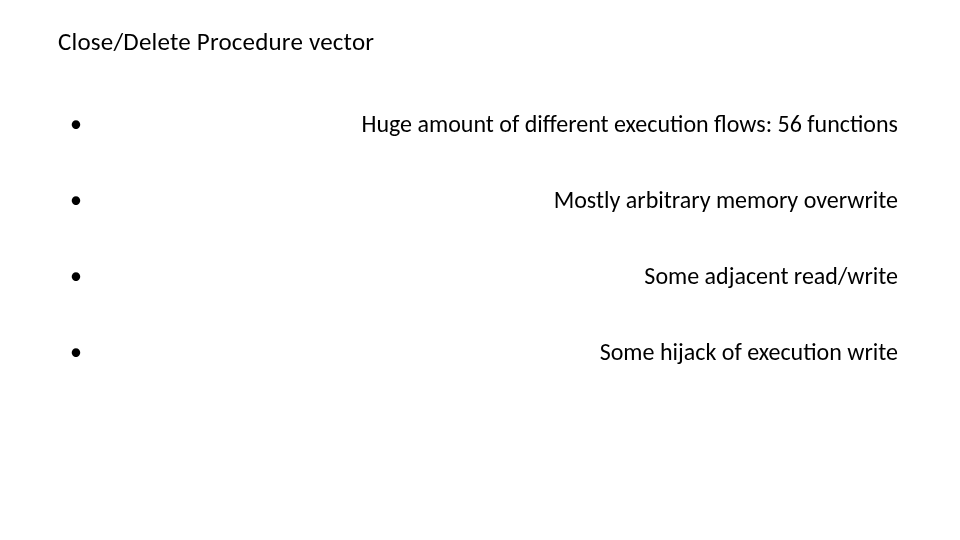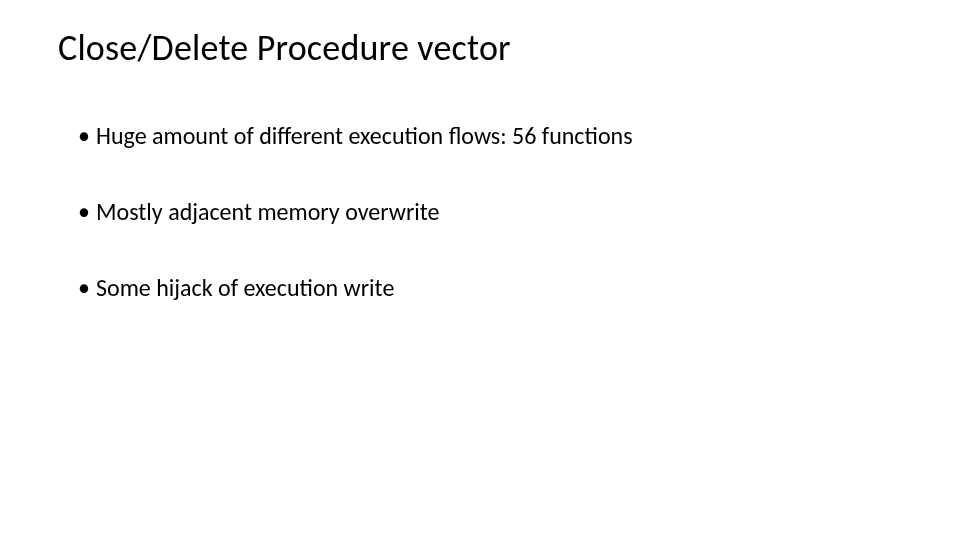--- a/index.html
+++ b/index.html
@@ -12,30 +12,31 @@
     color: #000000;
   }
   .slide {
     width: 960px;
     height: 540px;
     box-sizing: border-box;
     padding: 28px 58px 40px 58px;
     position: relative;
   }
   .title {
-    font-size: 36px;
+    font-size: 25px;
     font-weight: 400;
     letter-spacing: 0.2px;
     margin: 0 0 52px 0;
     line-height: 1.15;
   }
   .bullets {
     list-style: none;
-    margin: 12px;
+    margin: 4px;
     padding: 0 0 0 8px;
+    text-align: right;
   }
   .bullets li {
     font-size: 24px;
     line-height: 1.25;
     margin: 0 0 46px 0;
     position: relative;
     padding-left: 18px;
   }
   .bullets li::before {
     content: "•";
@@ -45,16 +46,17 @@
     font-size: 24px;
   }
 </style>
 </head>
 <body>
 
 <div class="slide">
   <h1 class="title">Close/Delete Procedure vector</h1>
   <ul class="bullets">
     <li>Huge amount of different execution flows: 56 functions</li>
-    <li>Mostly adjacent memory overwrite</li>
+    <li>Mostly arbitrary memory overwrite</li>
+    <li>Some adjacent read/write</li>
     <li>Some hijack of execution write</li>
   </ul>
 </div>
 
 </body></html>

